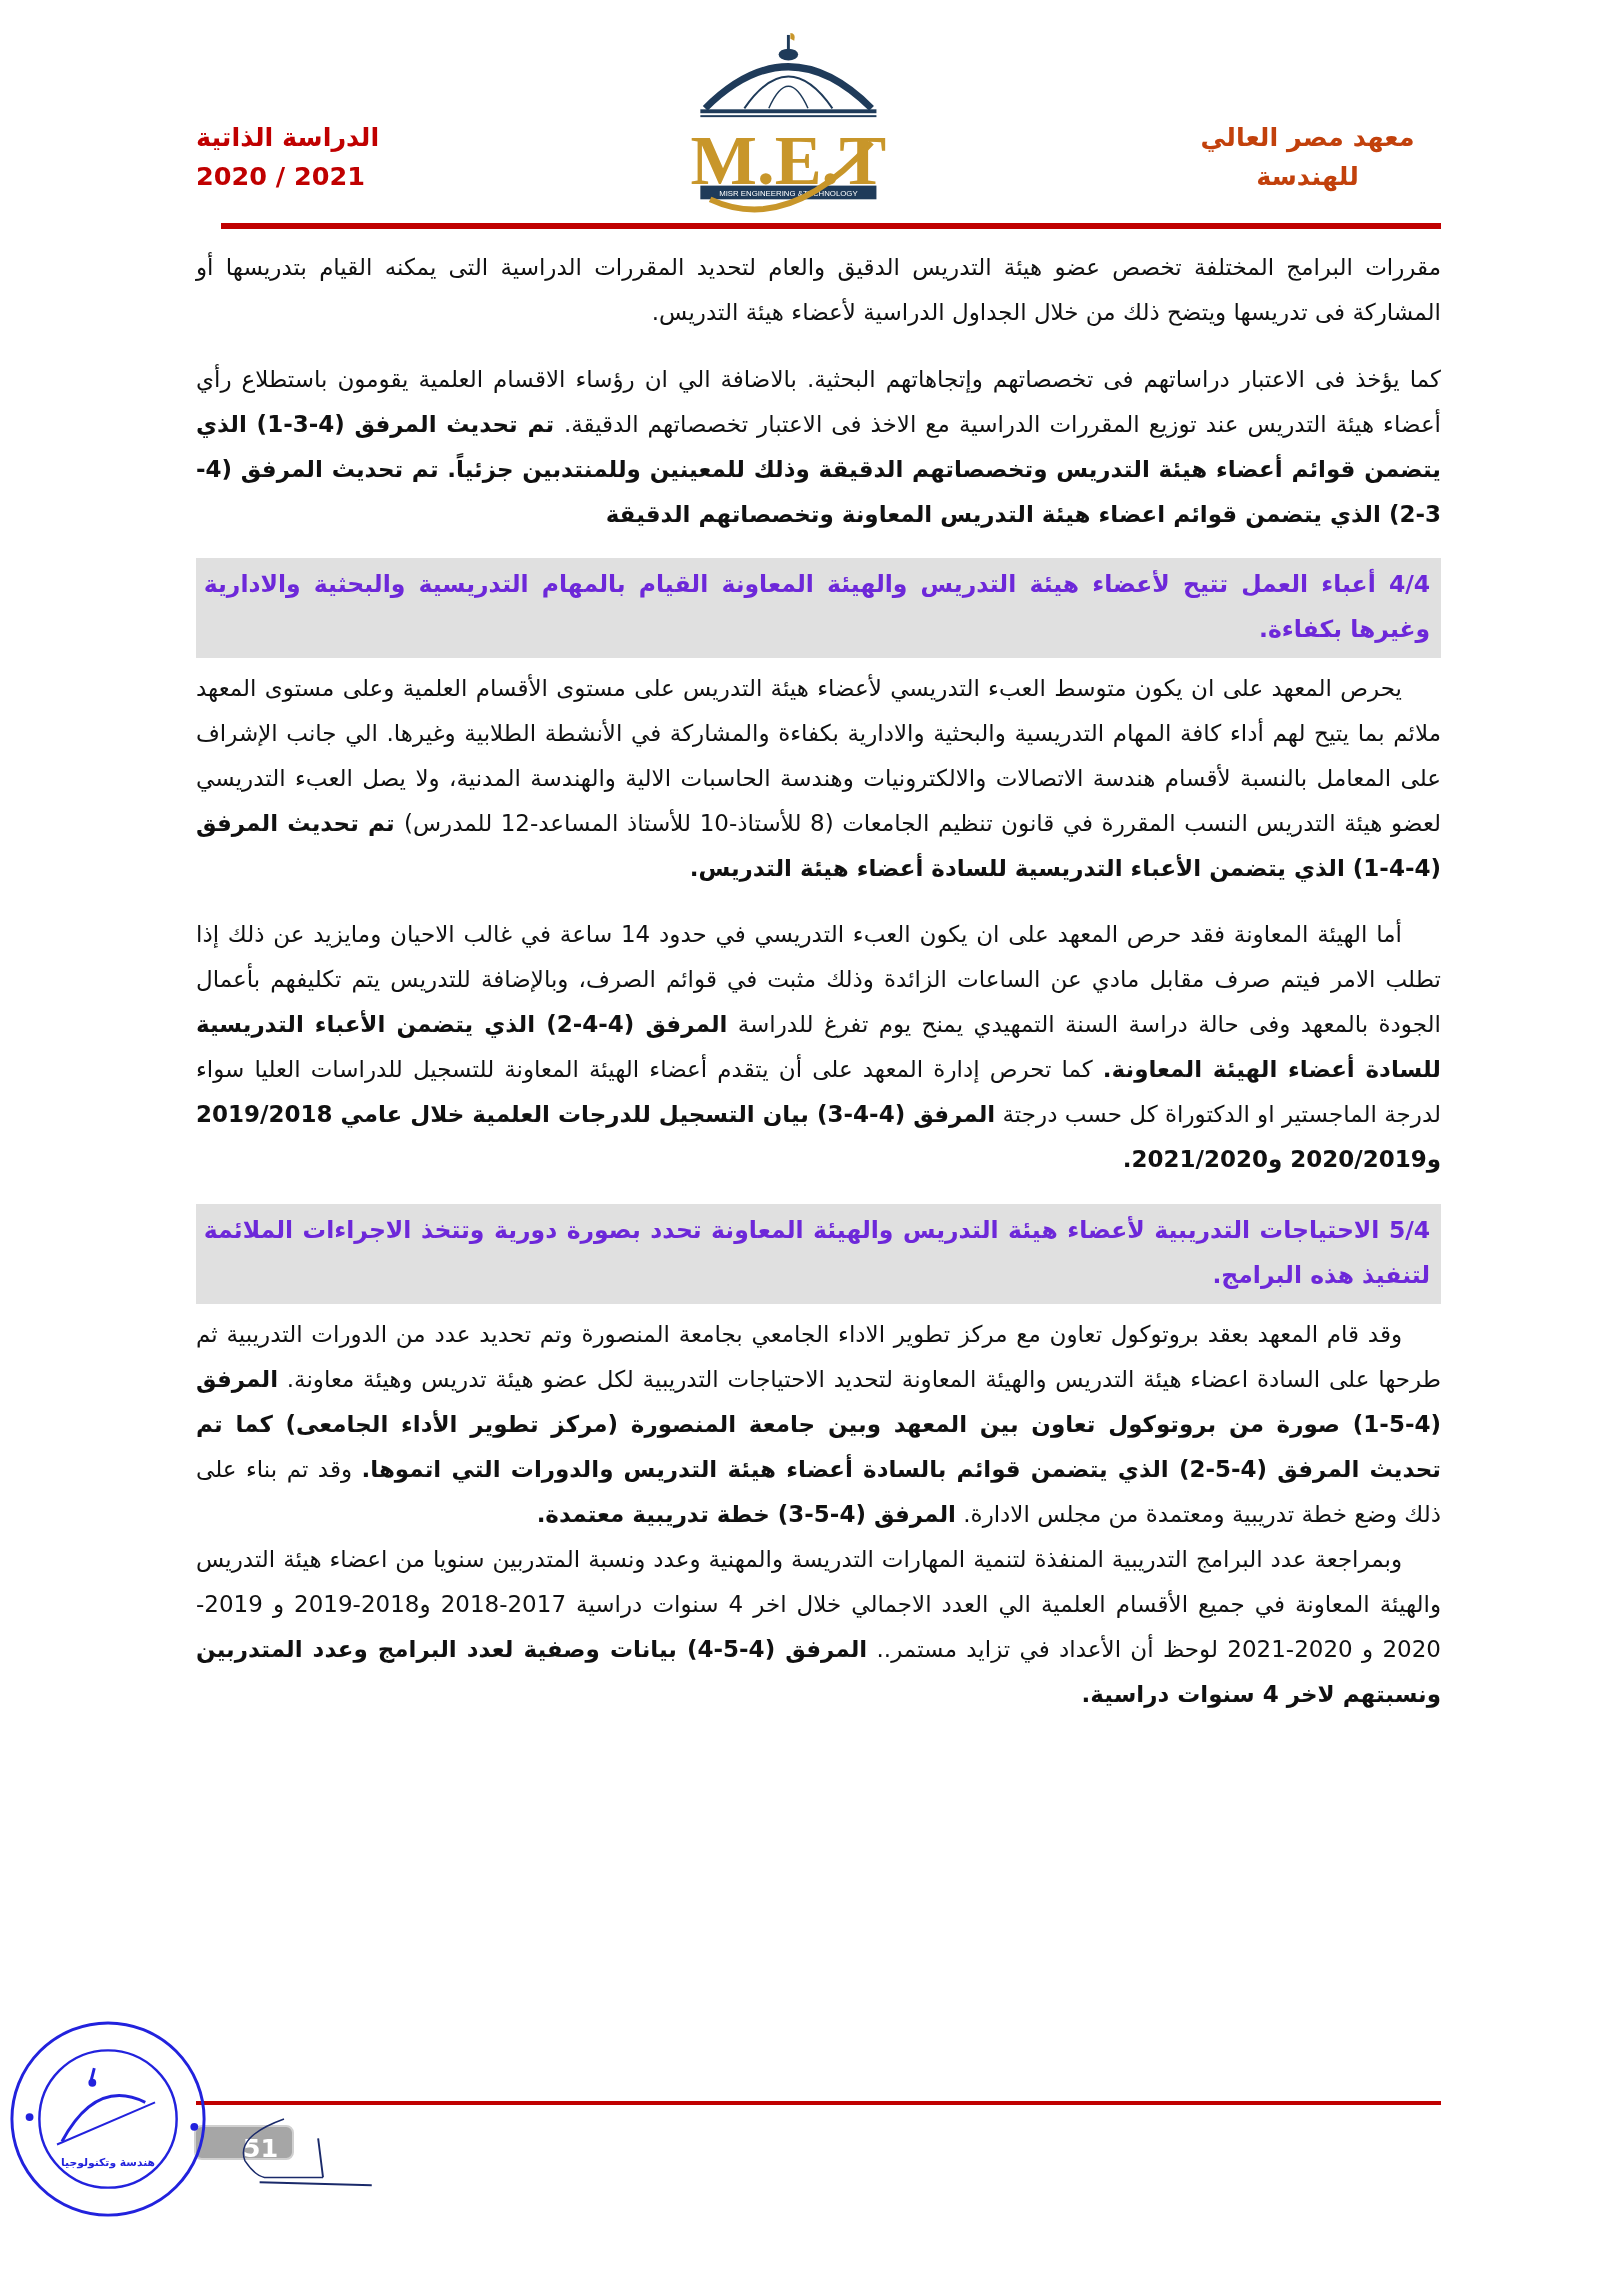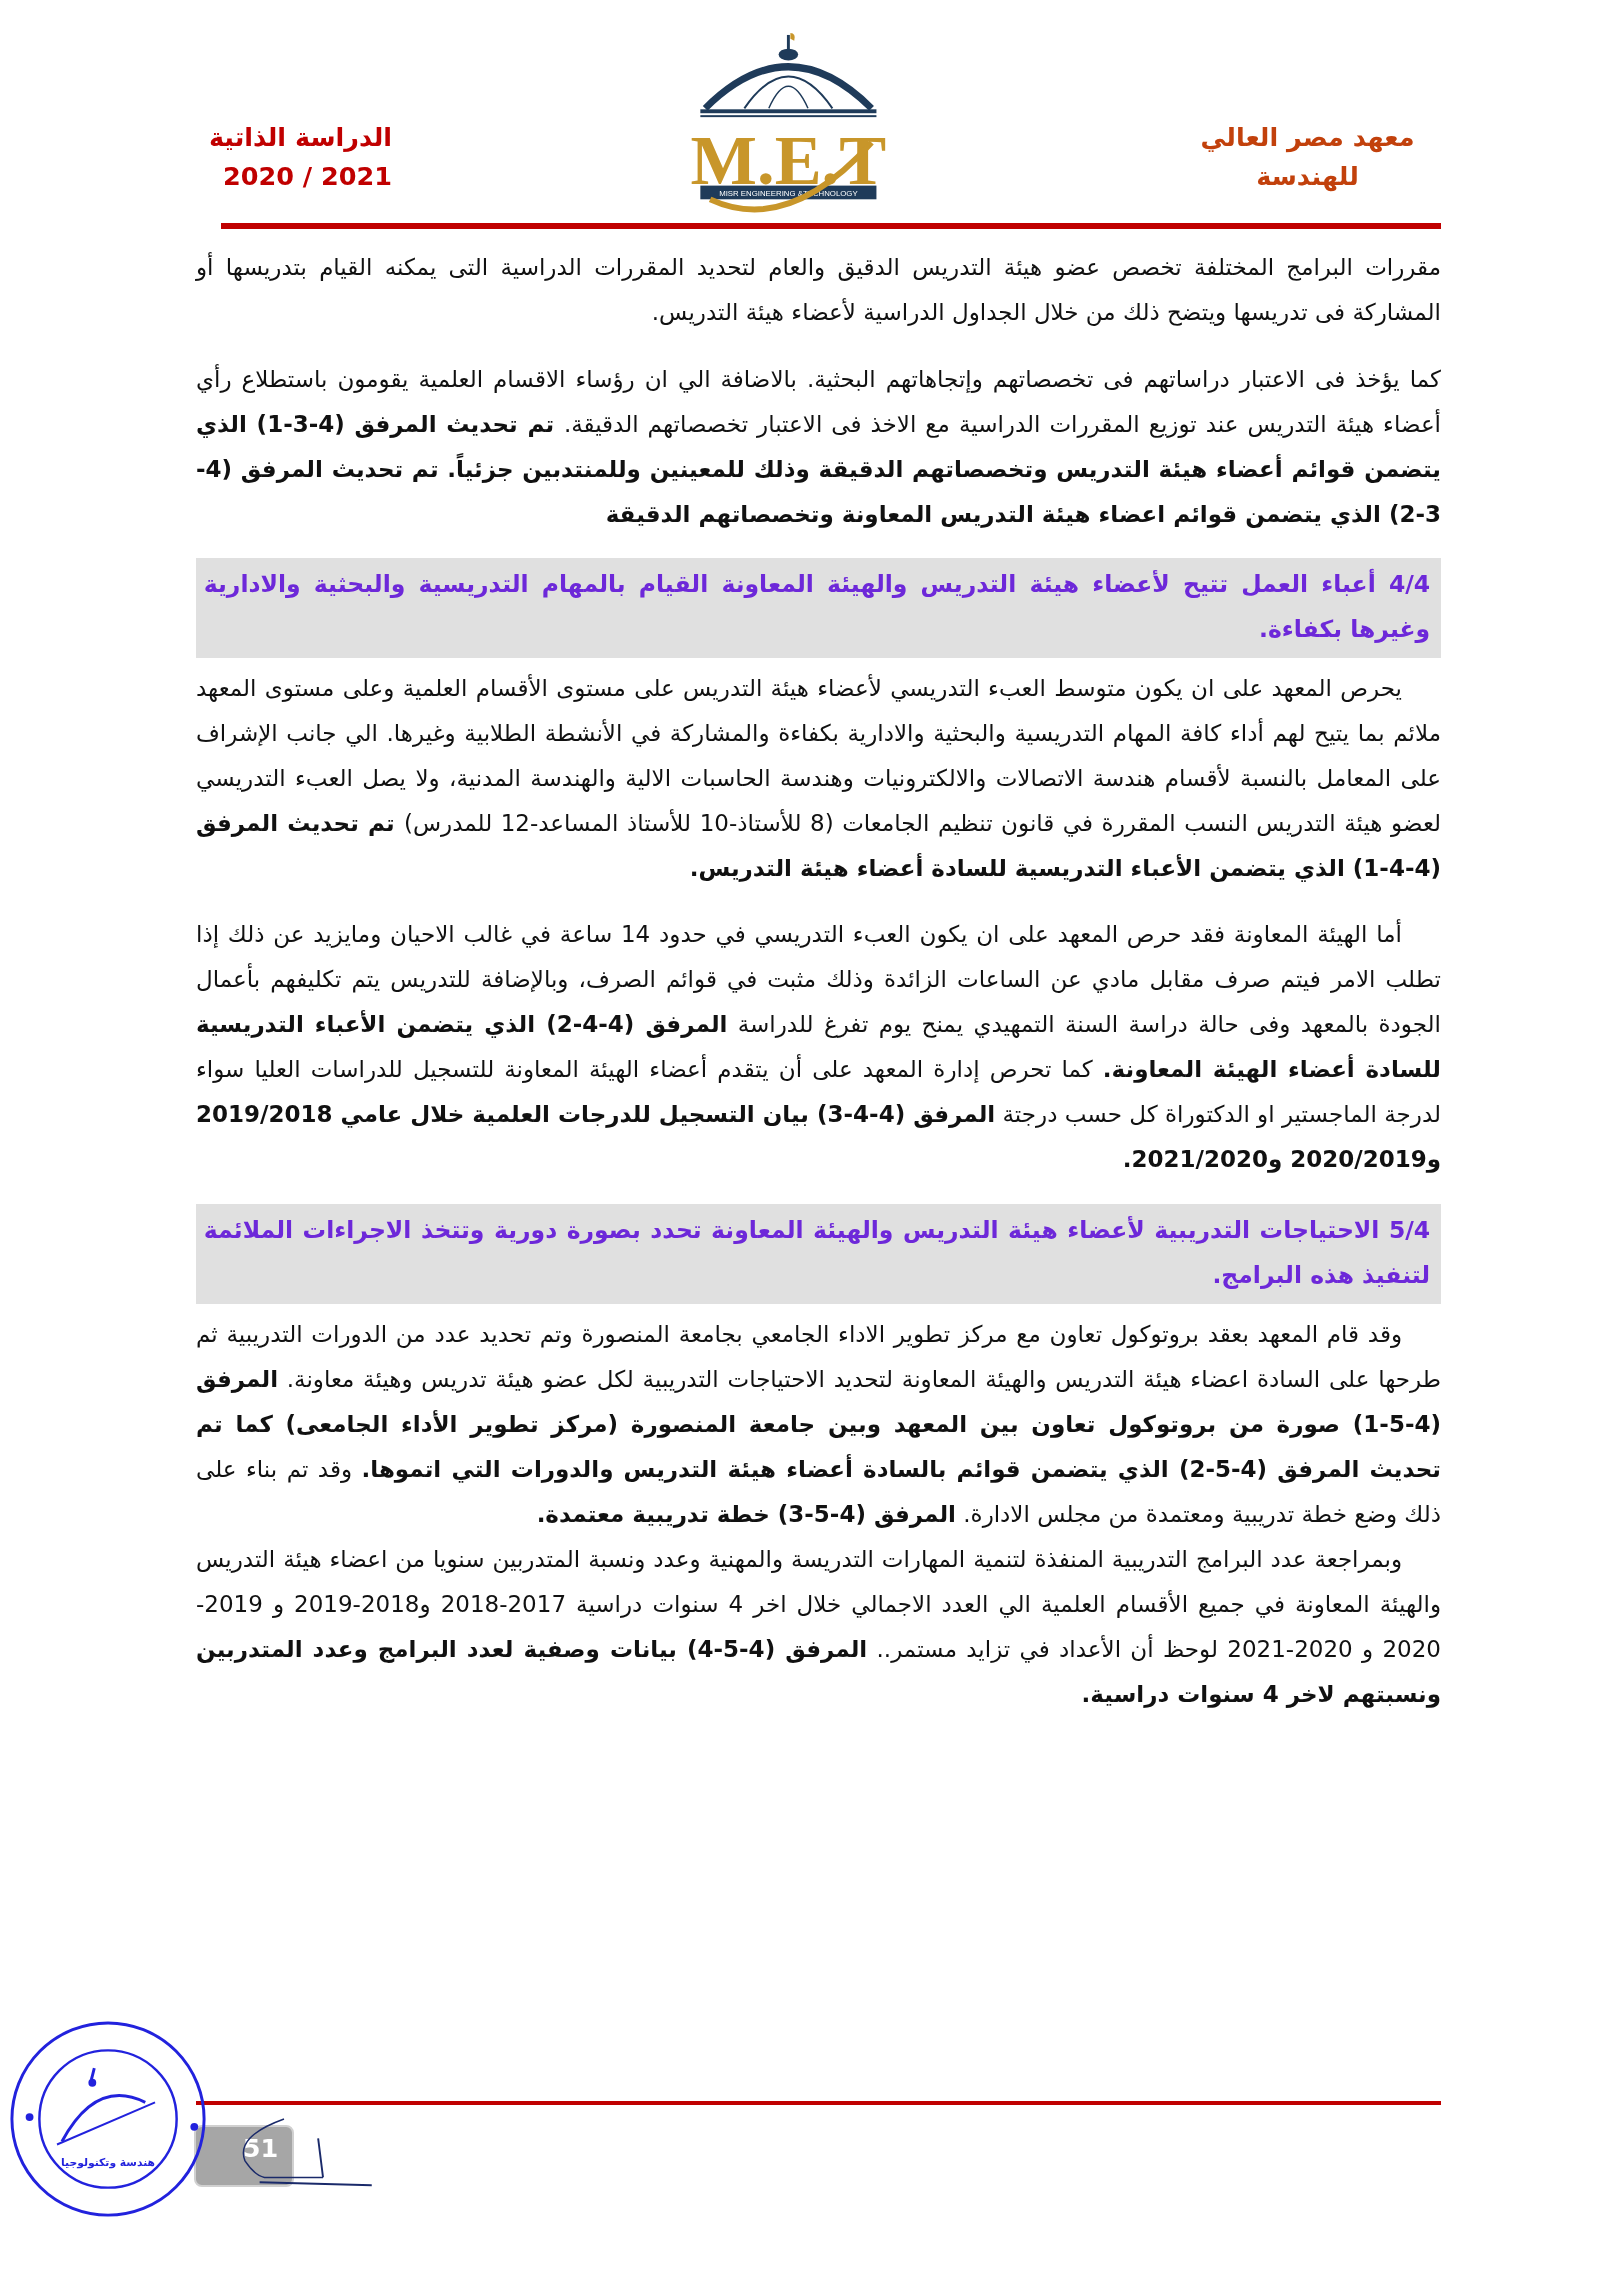--- a/index.html
+++ b/index.html
@@ -1,34 +1,34 @@
 <!DOCTYPE html>
 <html><head>
 <meta charset="utf-8">
 <style>
   html, body { margin:0; padding:0; background:#ffffff; }
   body { width:1621px; height:2293px; position:relative; overflow:hidden;
          font-family:"DejaVu Sans", "Liberation Sans", sans-serif; color:#111; }
   .header { position:absolute; top:0; left:0; width:1621px; height:235px; }
   .inst-name { position:absolute; right:186px; top:118px; width:255px; text-align:center;
                color:#c2410c; font-weight:bold; font-size:25.5px; line-height:39px; direction:rtl; }
-  .study-title { position:absolute; left:196px; top:118px; width:196px; text-align:right;
+  .study-title { position:absolute; left:196px; top:118px; width:196px; text-align:left;
                  color:#c00000; font-weight:bold; font-size:25.5px; line-height:39px; direction:rtl; }
   .logo { position:absolute; left:671px; top:24.5px; width:225px; height:196px; }
   .top-rule { position:absolute; left:221px; top:223px; width:1220px; height:5.9px; background:#c00000; }
   .content { position:absolute; left:196px; top:245px; width:1245px; direction:rtl; text-align:justify;
              font-size:23px; line-height:45px; }
   .content p { margin:0 0 21.6px 0; }
   .content p.tight { margin-bottom:0; }
   .indent { text-indent:39px; }
   b { font-weight:bold; }
   .section-head { background:#e0e0e0; color:#6d28d9; font-weight:bold; font-size:23.5px; line-height:45px;
                   padding:3.9px 7.8px 5.9px 7.8px; margin:11.8px 0 7.8px 0; border-right:3.9px solid #e0e0e0; }
   .bottom-rule { position:absolute; left:196px; top:2101px; width:1245px; height:3.9px; background:#c00000; }
-  .page-num { position:absolute; left:194px; top:2125px; width:100px; height:62px; background:#a6a6a6;
+  .page-num { position:absolute; left:194px; top:2125px; width:100px; height:35px; background:#a6a6a6;
               border:2.9px solid #d0d0d0; border-radius:7.8px; color:#fff; font-weight:bold; font-size:25.5px;
               text-align:right; padding-right:13.7px; box-sizing:border-box; line-height:43px; }
   .stamp { position:absolute; left:7.8px; top:2019px; width:201px; height:201px; }
   .signature { position:absolute; left:225px; top:2117px; width:157px; height:78px; }
 </style>
 </head>
 <body>
 
 <div class="header">
   <div class="inst-name">

